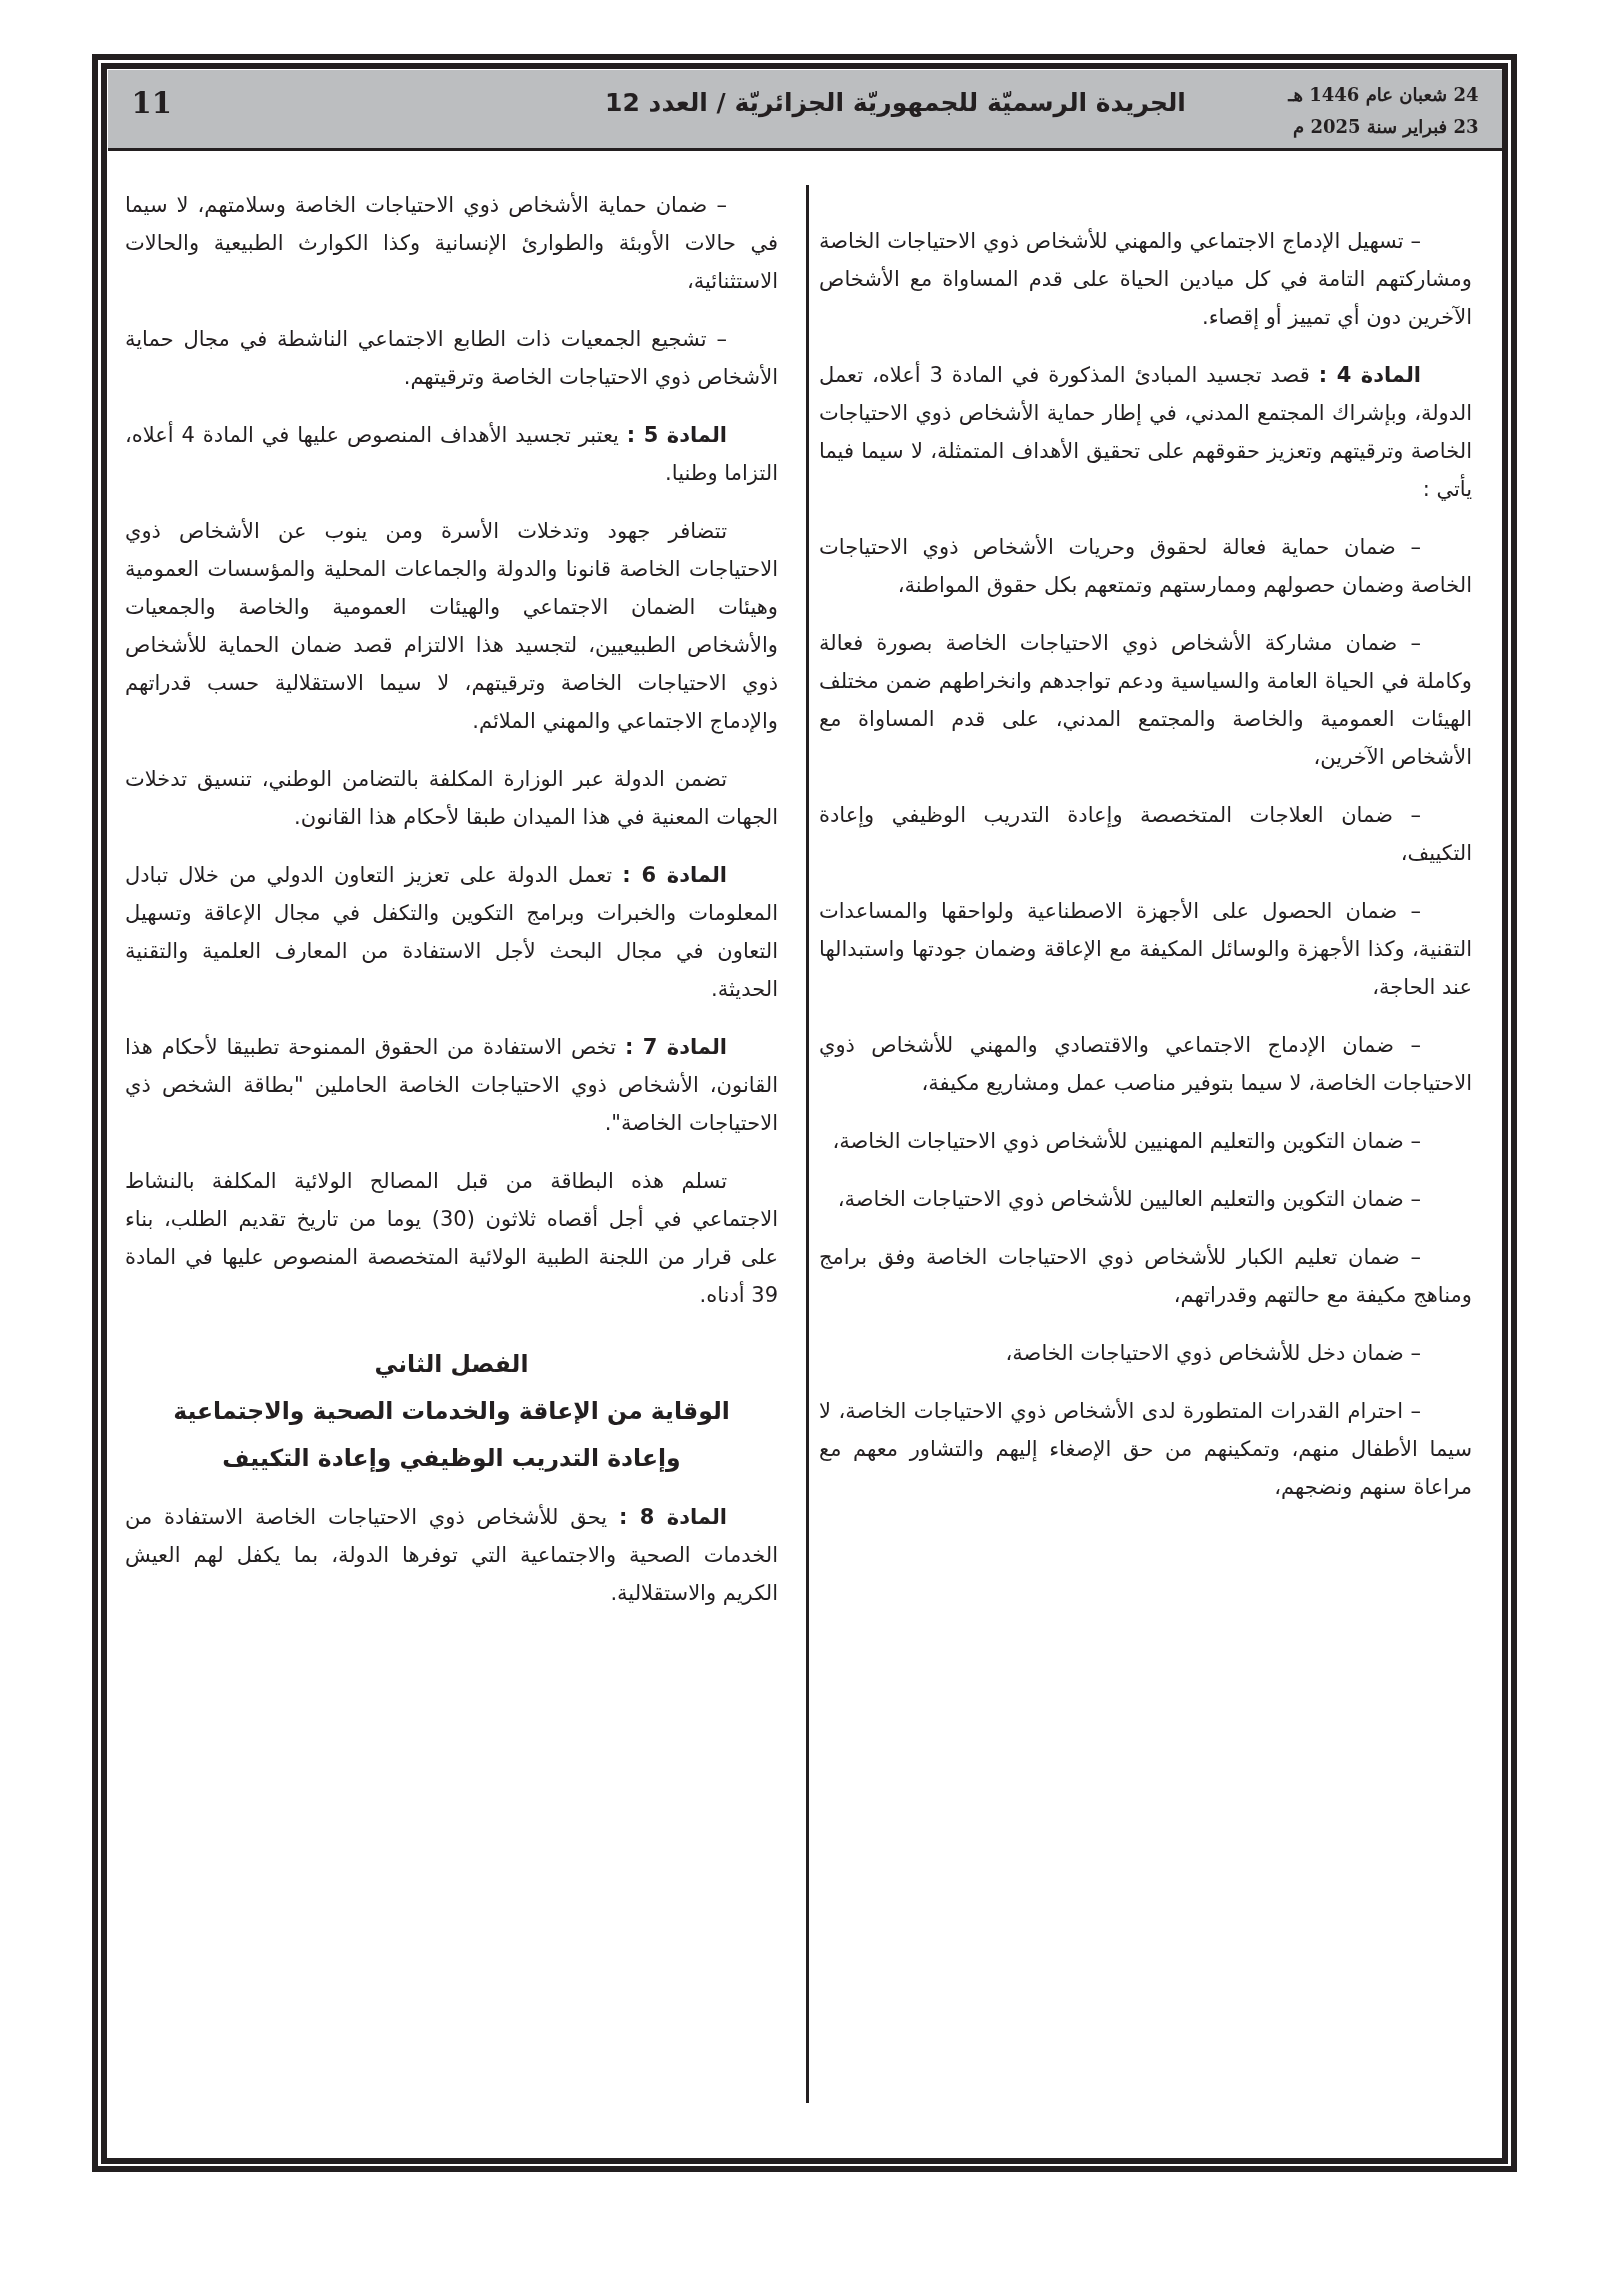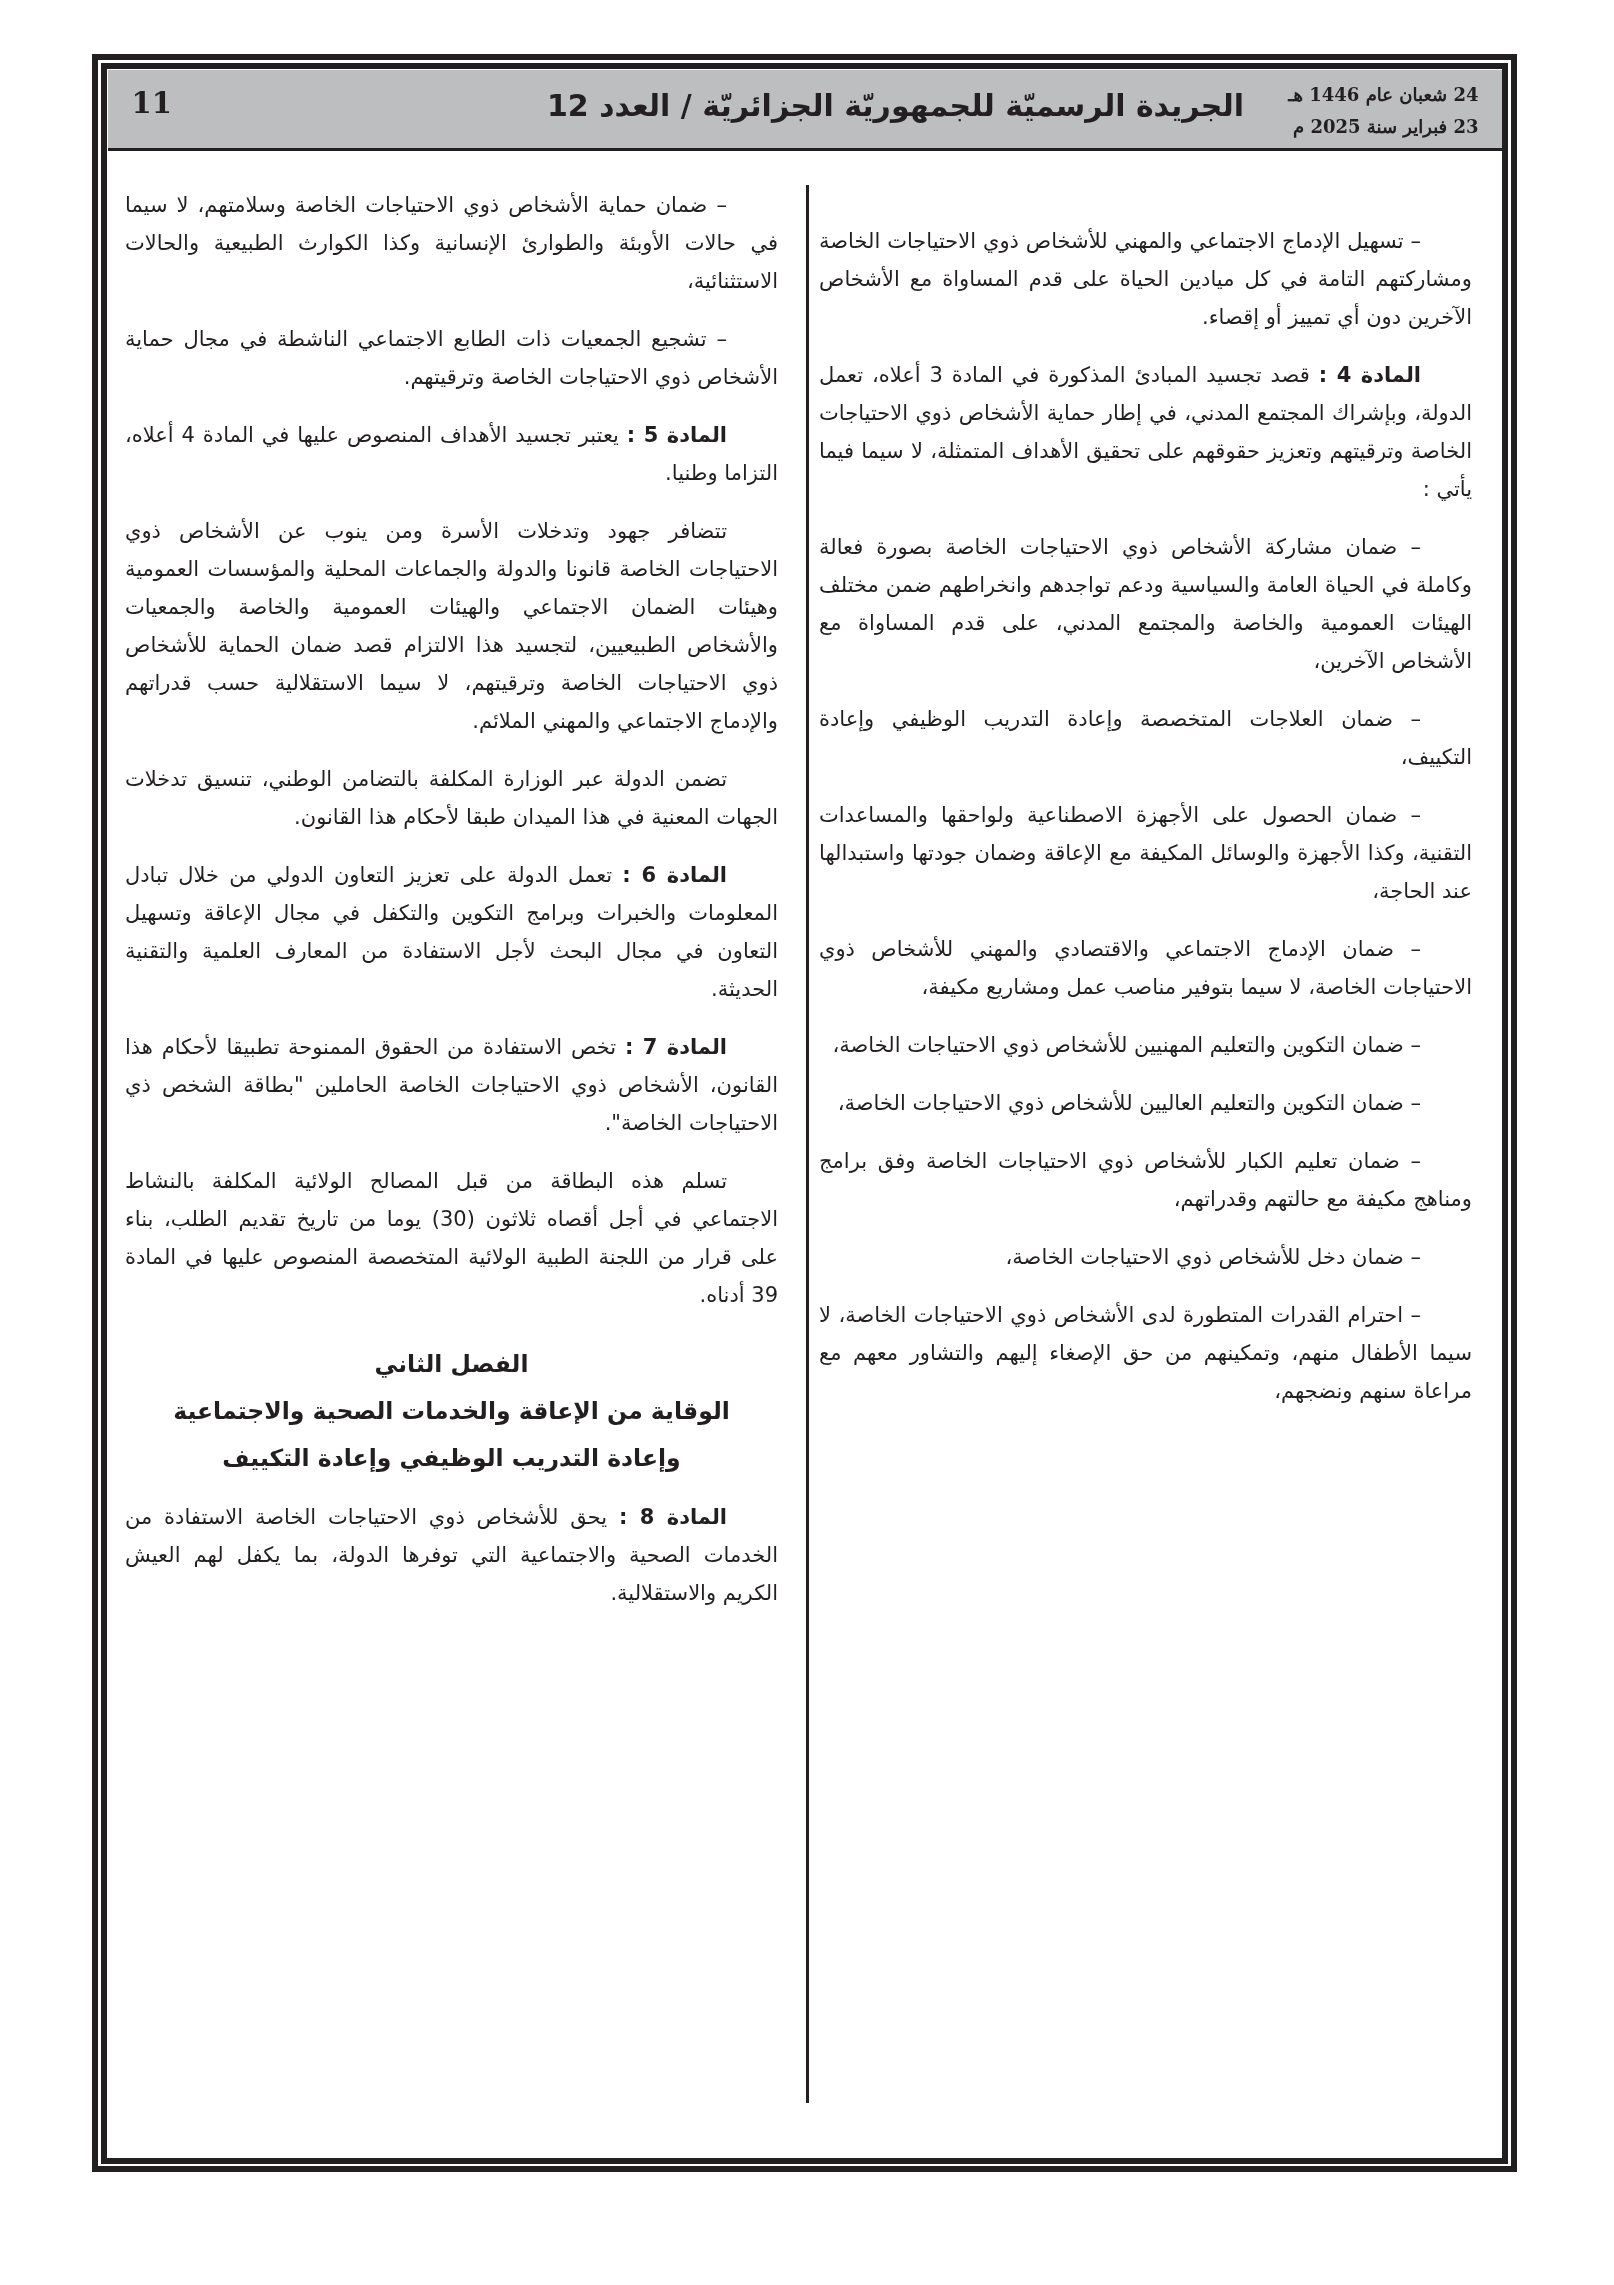--- a/index.html
+++ b/index.html
@@ -10,21 +10,21 @@
                  border: 6.3px solid #231f20; box-sizing: border-box; }
   .frame-inner { position: absolute; left: 101px; top: 63px; width: 1407px; height: 2101px;
                  border: 6.3px solid #231f20; box-sizing: border-box; background: #fff; }
 
   .header { position: absolute; left: 108px; top: 70px; width: 1394px; height: 81px;
             background: #bcbec0; border-bottom: 3.6px solid #231f20; box-sizing: border-box; }
   .header .date { position: absolute; right: 23.5px; top: 9px; text-align: right;
                   font-family: "DejaVu Serif", "Liberation Serif", serif; font-weight: bold;
                   font-size: 18px; line-height: 32px; color: #231f20; }
   .header .title { position: absolute; left: 0; right: 0; top: 18px; text-align: center;
-                   font-weight: bold; font-size: 30px; color: #231f20; padding-left: 181px; }
+                   font-weight: bold; font-size: 25px; color: #231f20; padding-left: 181px; }
   .header .page-no { position: absolute; left: 23.5px; top: 16.3px;
                      font-family: "DejaVu Serif", "Liberation Serif", serif; font-weight: bold;
                      font-size: 29px; color: #231f20; }
 
   .column { position: absolute; top: 186px; width: 653px; font-size: 21px; line-height: 38px;
             text-align: justify; text-align-last: right; color: #231f20; }
   .col-right { right: 143px; margin-top: 36px; }
   .col-left  { left: 125px; }
 
   .divider { position: absolute; left: 806px; top: 185px; width: 2.7px; height: 1918px; background: #231f20; }
@@ -47,20 +47,21 @@
     <div>24 شعبان عام 1446 هـ</div>
     <div>23 فبراير سنة 2025 م</div>
   </div>
   <div class="title">الجريدة الرسميّة للجمهوريّة الجزائريّة / العدد 12</div>
   <div class="page-no">11</div>
 </div>
 
 <div class="column col-right" id="col-right">
     <p class="para indent">– تسهيل الإدماج الاجتماعي والمهني للأشخاص ذوي الاحتياجات الخاصة ومشاركتهم التامة في كل ميادين الحياة على قدم المساواة مع الأشخاص الآخرين دون أي تمييز أو إقصاء.</p>
     <p class="para indent"><span class="article-label">المادة 4 :</span><span> قصد تجسيد المبادئ المذكورة في المادة 3 أعلاه، تعمل الدولة، وبإشراك المجتمع المدني، في إطار حماية الأشخاص ذوي الاحتياجات الخاصة وترقيتهم وتعزيز حقوقهم على تحقيق الأهداف المتمثلة، لا سيما فيما يأتي :</span></p>
+    <p class="para indent">– ضمان حماية فعالة لحقوق وحريات الأشخاص ذوي الاحتياجات الخاصة وضمان حصولهم وممارستهم وتمتعهم بكل حقوق المواطنة،</p>
     <p class="para indent">– ضمان مشاركة الأشخاص ذوي الاحتياجات الخاصة بصورة فعالة وكاملة في الحياة العامة والسياسية ودعم تواجدهم وانخراطهم ضمن مختلف الهيئات العمومية والخاصة والمجتمع المدني، على قدم المساواة مع الأشخاص الآخرين،</p>
     <p class="para indent">– ضمان العلاجات المتخصصة وإعادة التدريب الوظيفي وإعادة التكييف،</p>
     <p class="para indent">– ضمان الحصول على الأجهزة الاصطناعية ولواحقها والمساعدات التقنية، وكذا الأجهزة والوسائل المكيفة مع الإعاقة وضمان جودتها واستبدالها عند الحاجة،</p>
     <p class="para indent">– ضمان الإدماج الاجتماعي والاقتصادي والمهني للأشخاص ذوي الاحتياجات الخاصة، لا سيما بتوفير مناصب عمل ومشاريع مكيفة،</p>
     <p class="para indent">– ضمان التكوين والتعليم المهنيين للأشخاص ذوي الاحتياجات الخاصة،</p>
     <p class="para indent">– ضمان التكوين والتعليم العاليين للأشخاص ذوي الاحتياجات الخاصة،</p>
     <p class="para indent">– ضمان تعليم الكبار للأشخاص ذوي الاحتياجات الخاصة وفق برامج ومناهج مكيفة مع حالتهم وقدراتهم،</p>
     <p class="para indent">– ضمان دخل للأشخاص ذوي الاحتياجات الخاصة،</p>
     <p class="para indent">– احترام القدرات المتطورة لدى الأشخاص ذوي الاحتياجات الخاصة، لا سيما الأطفال منهم، وتمكينهم من حق الإصغاء إليهم والتشاور معهم مع مراعاة سنهم ونضجهم،</p>
   </div>

